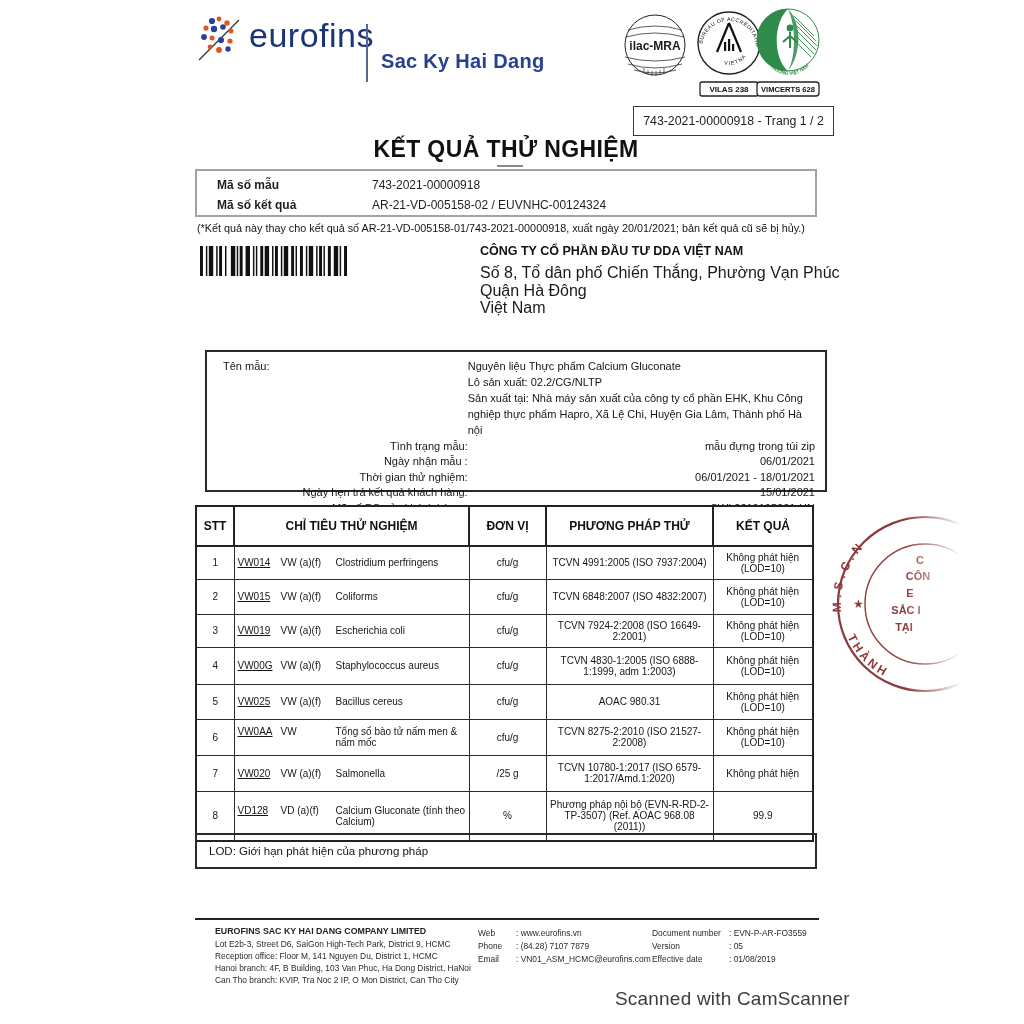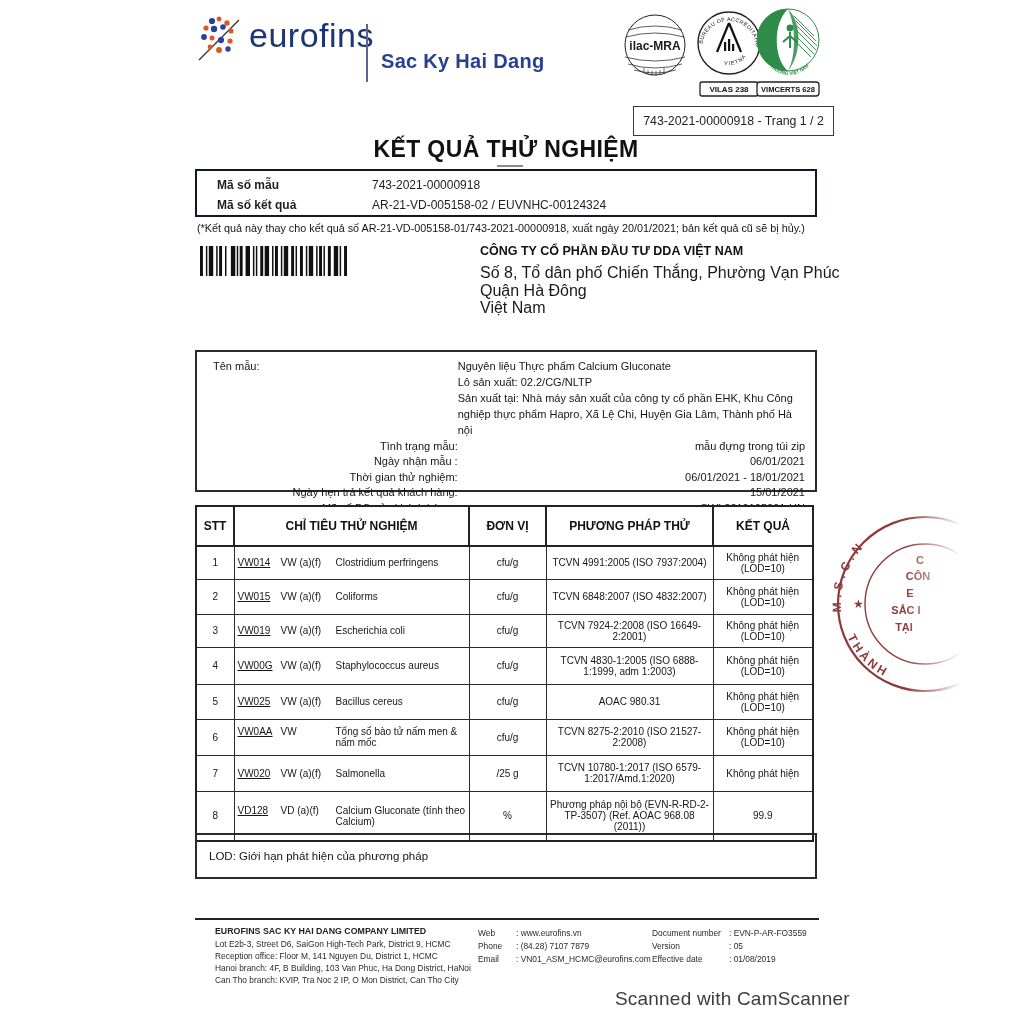--- a/index.html
+++ b/index.html
@@ -23,33 +23,33 @@
     width:201px; height:30px;
     display:flex; align-items:center; justify-content:center;
     font-size:12.3px; color:#222;
   }
 
   
   .doc-title { width:622px; text-align:center; font-size:23px; font-weight:bold; color:#111; letter-spacing:.4px; }
   .title-dash { width:26px; height:2px; background:#8a8a8a; }
 
   
-  .ids-box { width:622px; height:48px; border:2px solid #0f172a; padding:4px 0 0 20px; }
+  .ids-box { width:622px; height:48px; border:2px solid #a3a3a3; padding:4px 0 0 20px; }
   .ids-row { display:flex; line-height:20px; font-size:12px; }
   .ids-label { width:155px; font-weight:bold; color:#1e1e1e; }
   .ids-value { color:#1e1e1e; }
 
   .note-line { font-size:10.8px; color:#141414; }
 
   
   .cust-name { font-size:12.5px; font-weight:bold; color:#111; }
   .cust-addr { font-size:16px; line-height:17.5px; color:#1a1a1a; }
 
   
-  .sample-box { width:622px; height:142px; border:2px solid #2b2b2b; padding:6px 10px 0 16px; }
+  .sample-box { width:622px; height:142px; border:2px solid #2b2b2b; padding:6px 10px 0 16px;margin-left:10px; }
   .si-row { display:flex; font-size:11px; line-height:16px; }
   .si-row.small { line-height:15.4px;text-align:right; }
   .si-label { width:248px; color:#161616; }
   .si-value { width:352px; color:#161616; white-space:pre-line; }
 
   
   table.rtable { border-collapse:collapse; table-layout:fixed; width:617px; background:#fff; }
   table.rtable, table.rtable th { border:2px solid #222; }
   .rtable th, .rtable td { border:1px solid #2b2b2b; padding:2px 3px; vertical-align:middle; }
   .rtable thead th { font-size:12px; font-weight:bold; height:40px; text-align:center; color:#111; }
@@ -57,21 +57,21 @@
   .td-stt { text-align:center; }
   .td-unit, .td-method, .td-result { text-align:center; }
   .c-name { display:flex; gap:5px; align-items:flex-start; }
   .c-code { width:38px; flex:none;text-decoration:underline; }
   .c-tag  { width:50px; flex:none; }
   .c-nm   { flex:1; }
   tr.h33 td { height:33px; } tr.h35 td { height:35px; } tr.h37 td { height:37px; }
   tr.h36 td { height:36px; } tr.h50 td { height:50px; }
 
   
-  .lod-box { width:622px; height:46px; border:2px solid #2b2b2b; display:flex; align-items:center; padding-left:12px; font-size:11.5px; color:#141414; }
+  .lod-box { width:622px; height:36px; border:2px solid #2b2b2b; display:flex; align-items:center; padding-left:12px; font-size:11.5px; color:#141414; }
 
   
   .footer-rule { width:624px; border-top:2px solid #222; }
   .f-company { font-size:8.8px; font-weight:bold; color:#222; line-height:12.5px; }
   .f-line { font-size:8.4px; color:#2a2a2a; line-height:12.2px; }
   .f-kv { display:flex; font-size:8.4px; color:#2a2a2a; line-height:13px; }
   .f-kv .k { flex:none; }
   .contacts .k { width:38px; }
   .meta .k { width:77px; }
 

